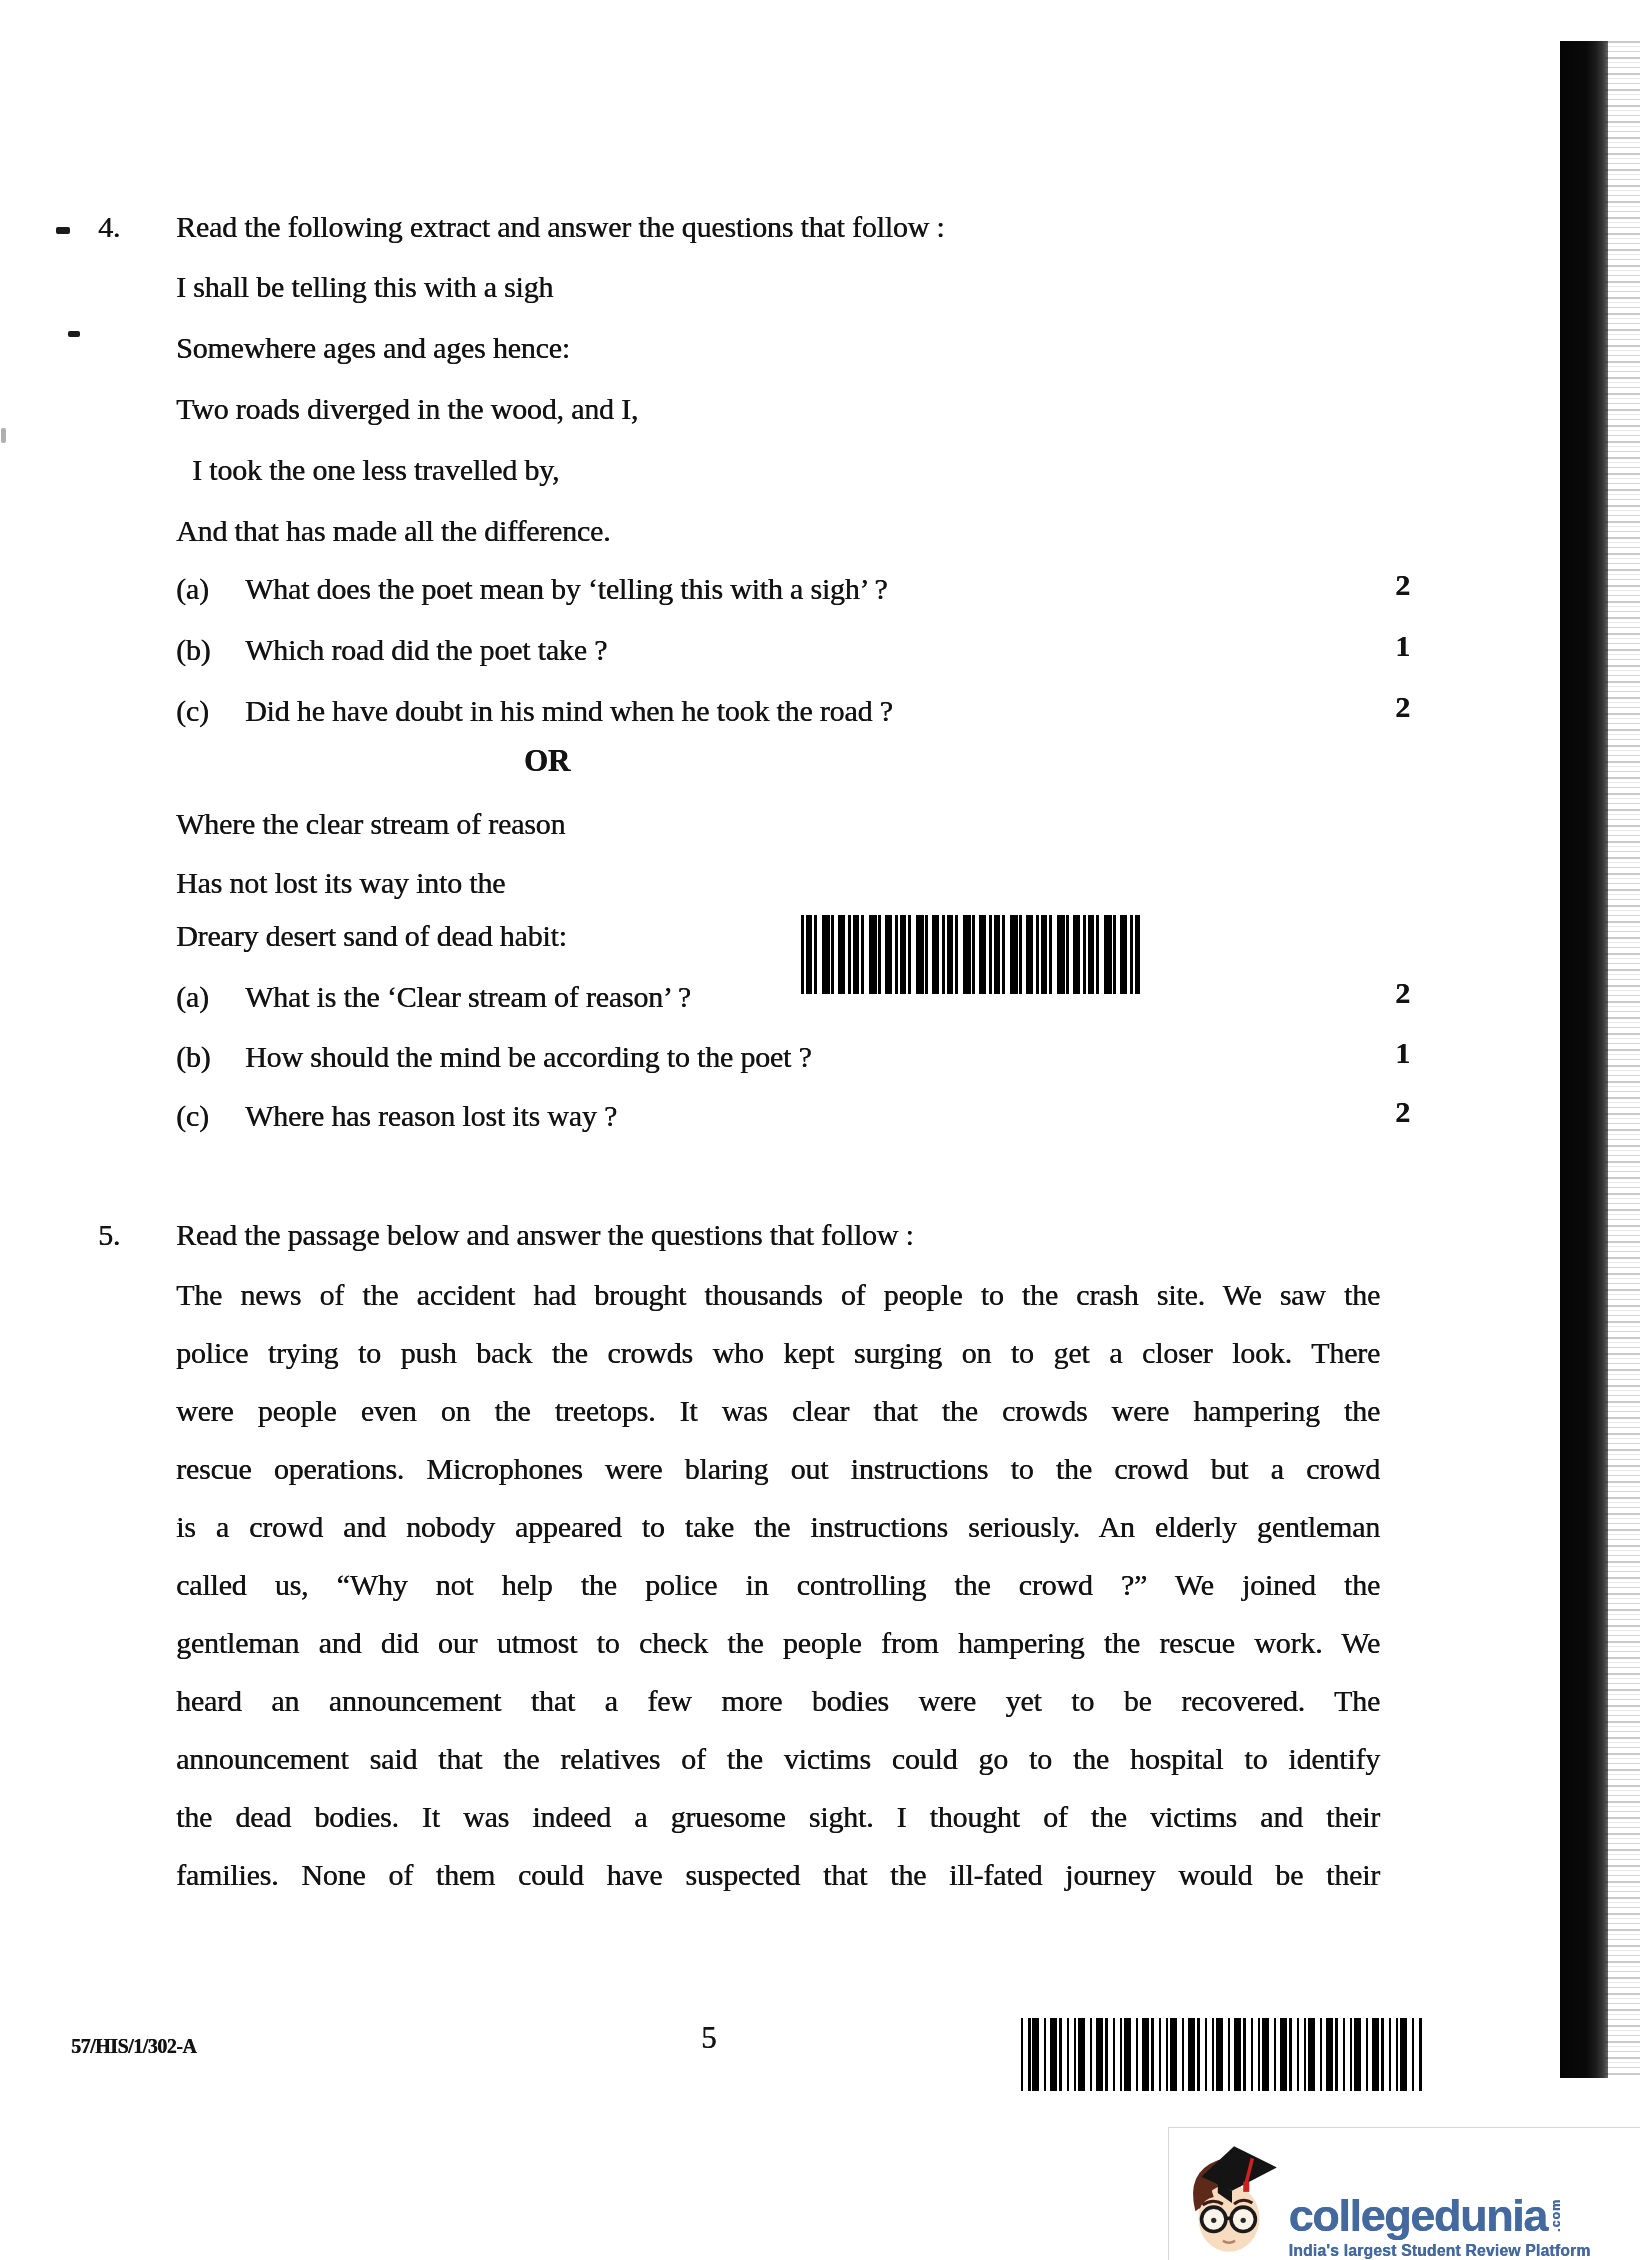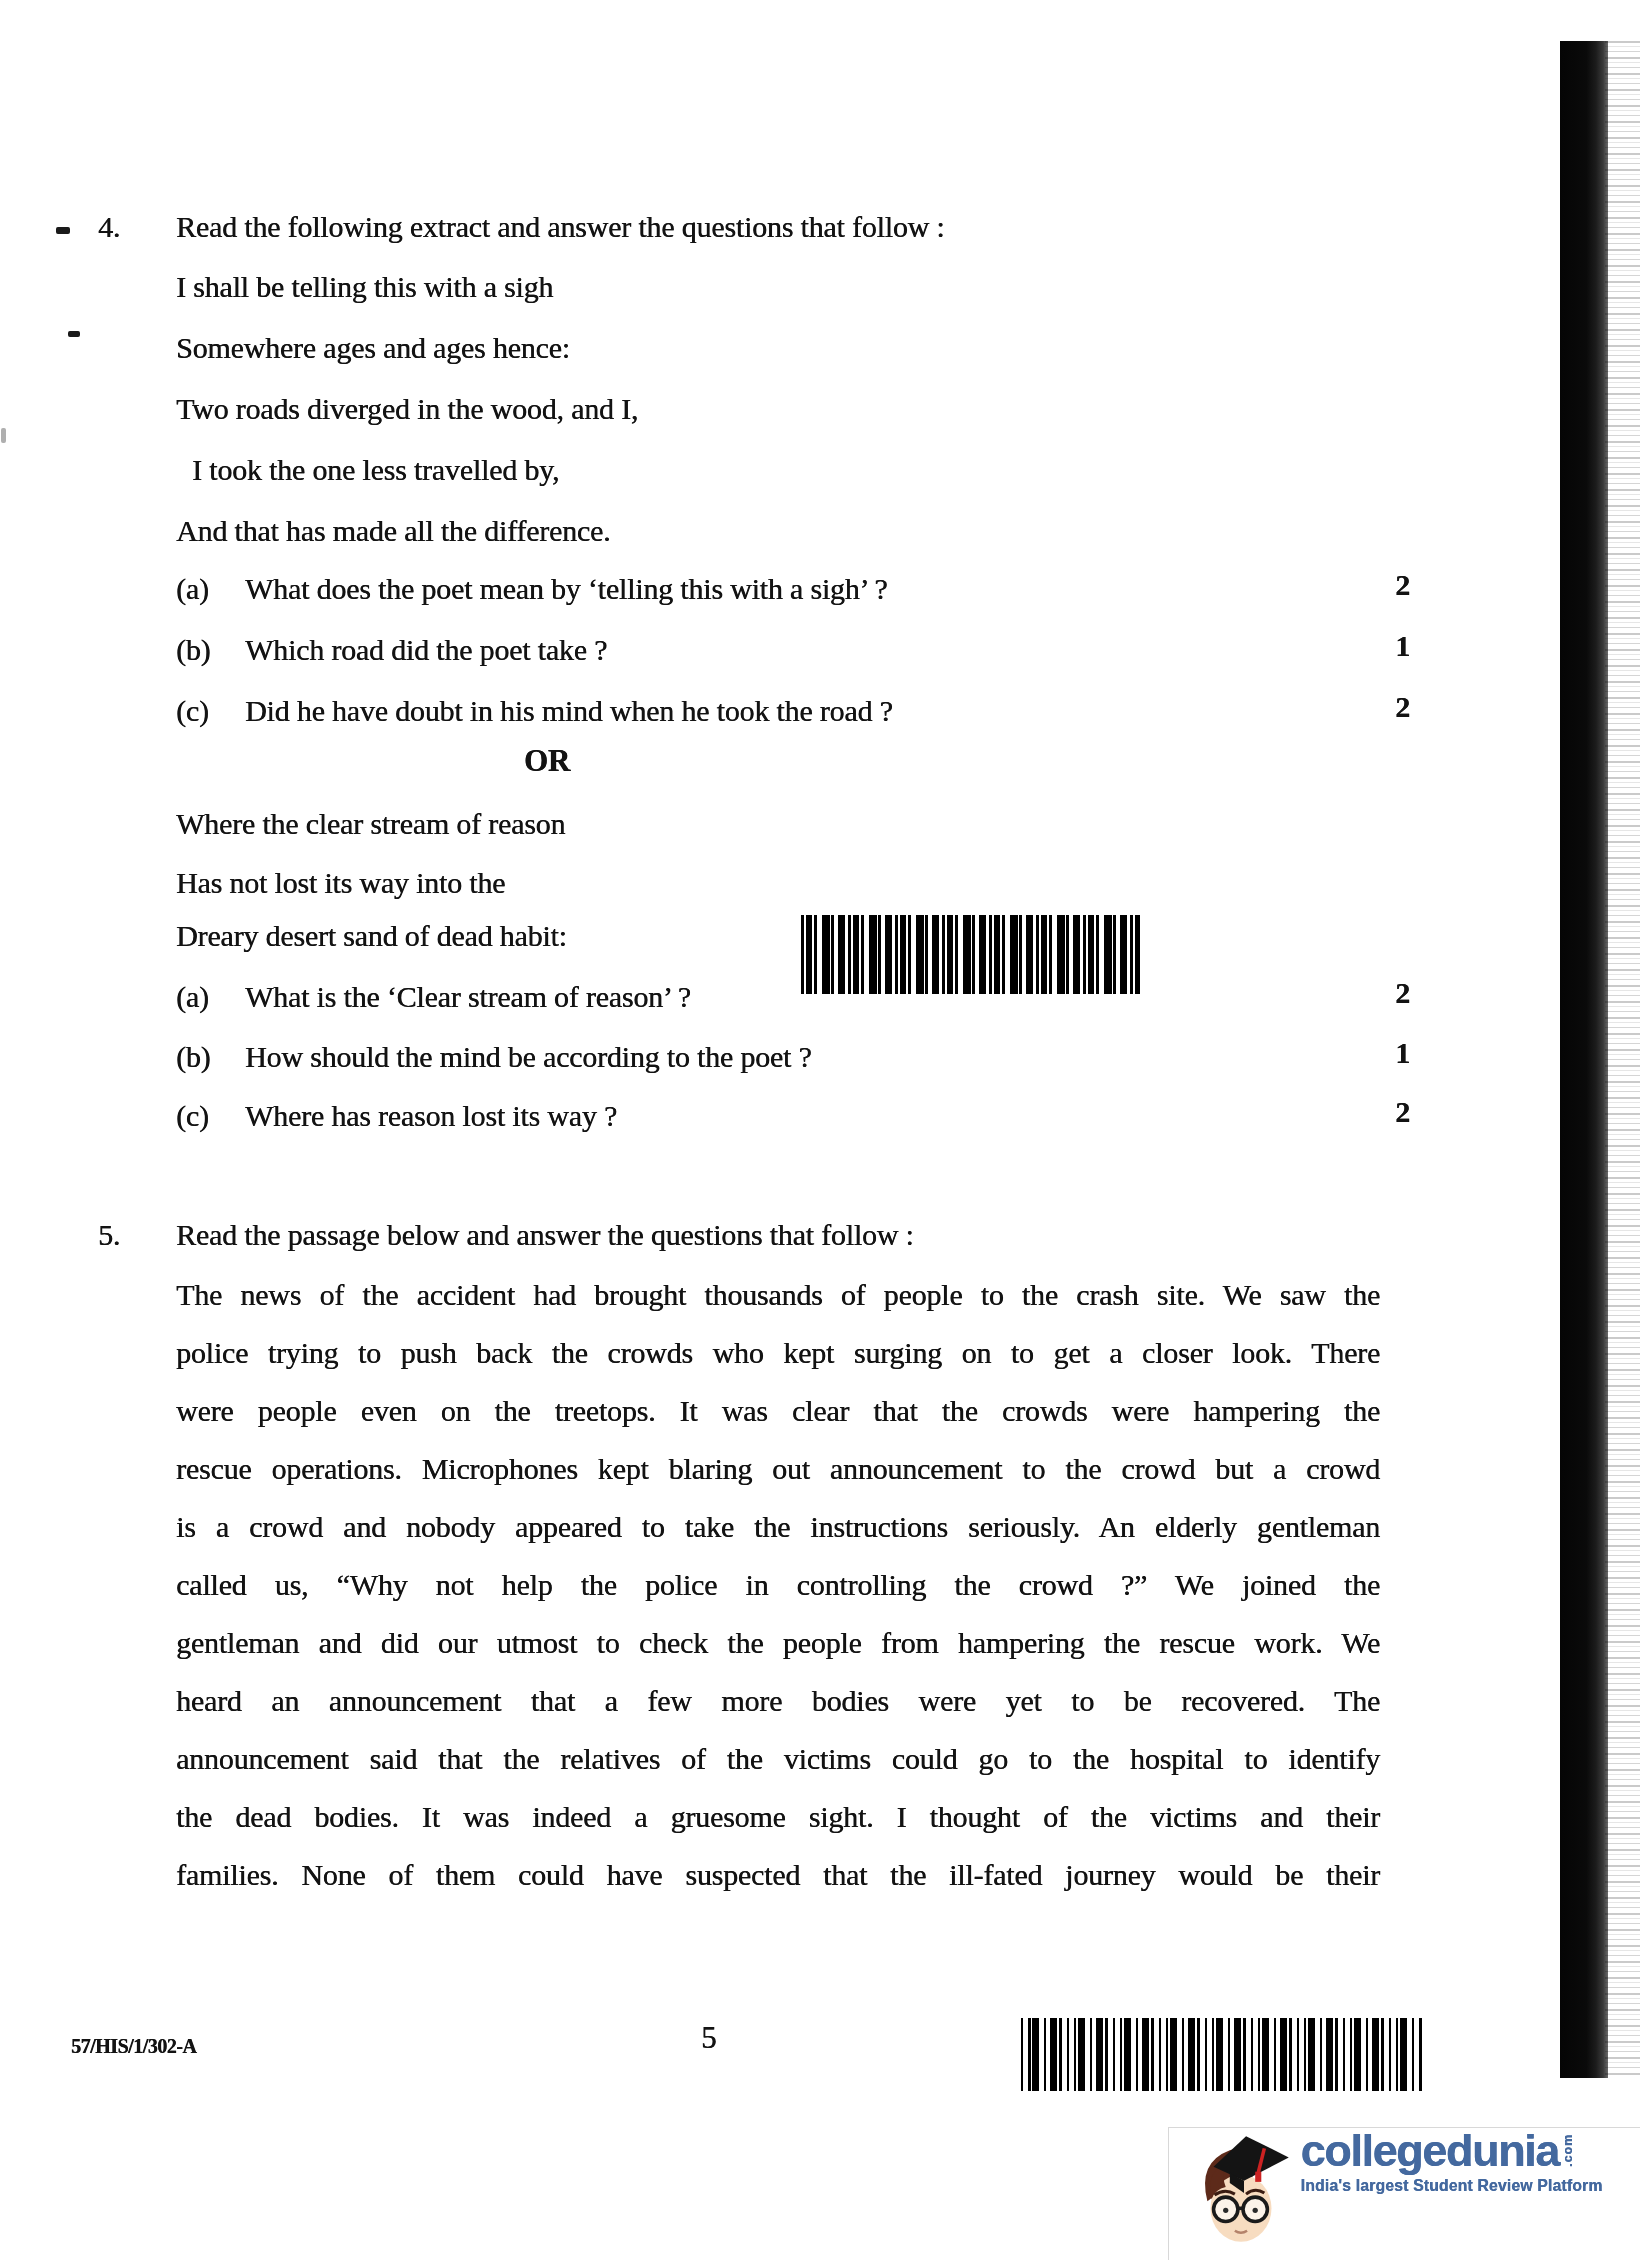--- a/index.html
+++ b/index.html
@@ -67,23 +67,22 @@
   }
 
   .footer-code{ position:absolute; left:71px; top:2035px;
     font-size:20px; font-weight:bold; letter-spacing:-0.5px; }
   .page-num{ position:absolute; left:701px; top:2020px; font-size:31px; }
 
   
   .brandbox{
     position:absolute; left:1168px; top:2127px; width:473px; height:134px;
     background:#fff; border:1px solid #d8d8d8; box-sizing:border-box;
-    display:flex; align-items:flex-start;
+    display:flex; align-items:flex-end;
     font-family:"Liberation Sans","DejaVu Sans",sans-serif;
-    padding-left:12px;
   }
   .mascot{ flex:0 0 auto; margin-left:5.7px; }
   .brandcol{ display:flex; flex-direction:column; margin-left:1.9px; }
   .brandrow{ display:flex; align-items:flex-start; }
   .brandname{ font-size:45px; font-weight:bold; letter-spacing:-1.4px; line-height:1; }
   .tld{ writing-mode:vertical-rl; transform:rotate(180deg);
         font-size:12.4px; font-weight:bold; margin-left:1.9px; margin-top:5.7px; letter-spacing:1px;}
   .tagline{ font-size:15.7px; font-weight:bold; margin-top:3.8px; letter-spacing:0.2px; }
 </style>
 </head>
@@ -141,21 +140,21 @@
     <span class="mark">2</span>
   </div>
 
   <span class="abs qnum" style="left:98px;top:1218px;">5.</span>
   <span class="abs qtext" style="left:176px;top:1218px;">Read the passage below and answer the questions that follow :</span>
 
   <div class="passage">
     <div>The news of the accident had brought thousands of people to the crash site. We saw the</div>
     <div>police trying to push back the crowds who kept surging on to get a closer look. There</div>
     <div>were people even on the treetops. It was clear that the crowds were hampering the</div>
-    <div>rescue operations. Microphones kept blaring out announcement to the crowd but a crowd</div>
+    <div>rescue operations. Microphones were blaring out instructions to the crowd but a crowd</div>
     <div>is a crowd and nobody appeared to take the instructions seriously. An elderly gentleman</div>
     <div>called us, “Why not help the police in controlling the crowd ?” We joined the</div>
     <div>gentleman and did our utmost to check the people from hampering the rescue work. We</div>
     <div>heard an announcement that a few more bodies were yet to be recovered. The</div>
     <div>announcement said that the relatives of the victims could go to the hospital to identify</div>
     <div>the dead bodies. It was indeed a gruesome sight. I thought of the victims and their</div>
     <div>families. None of them could have suspected that the ill-fated journey would be their</div>
   </div>
 
   <span class="footer-code">57/HIS/1/302-A</span>

